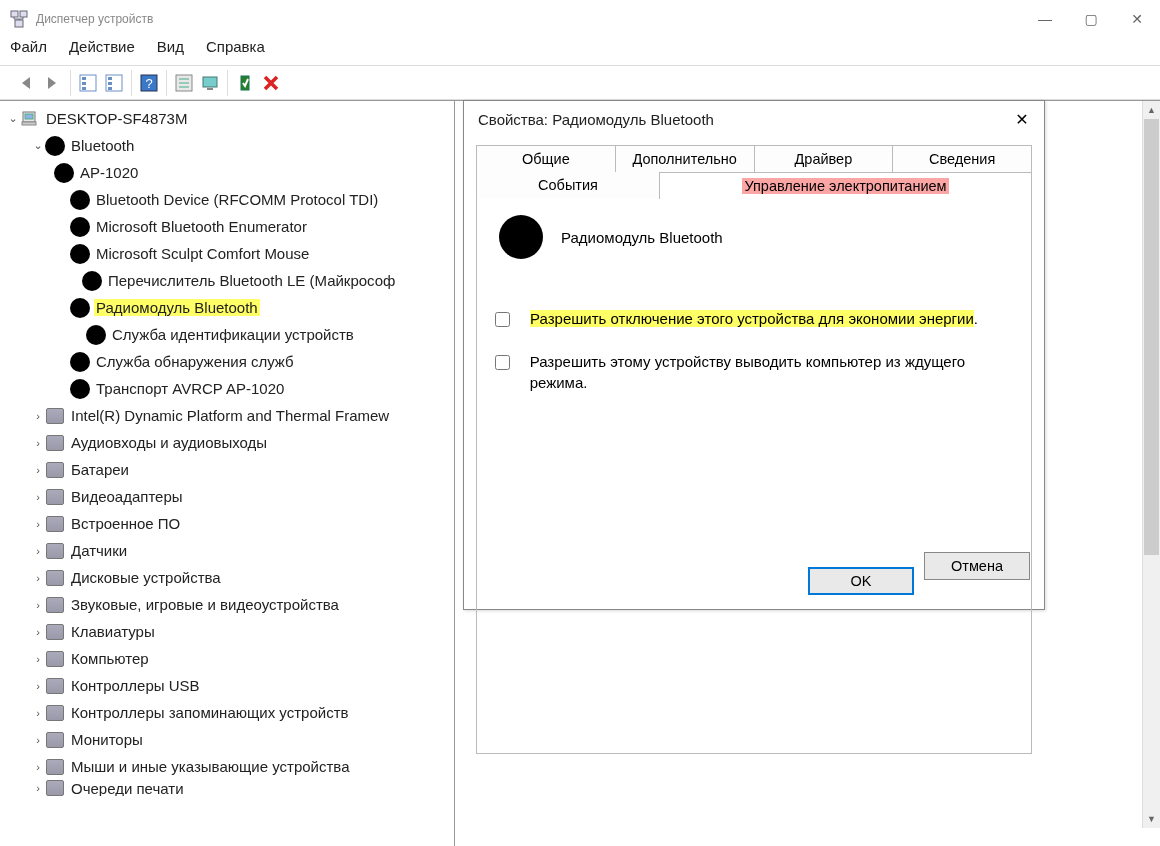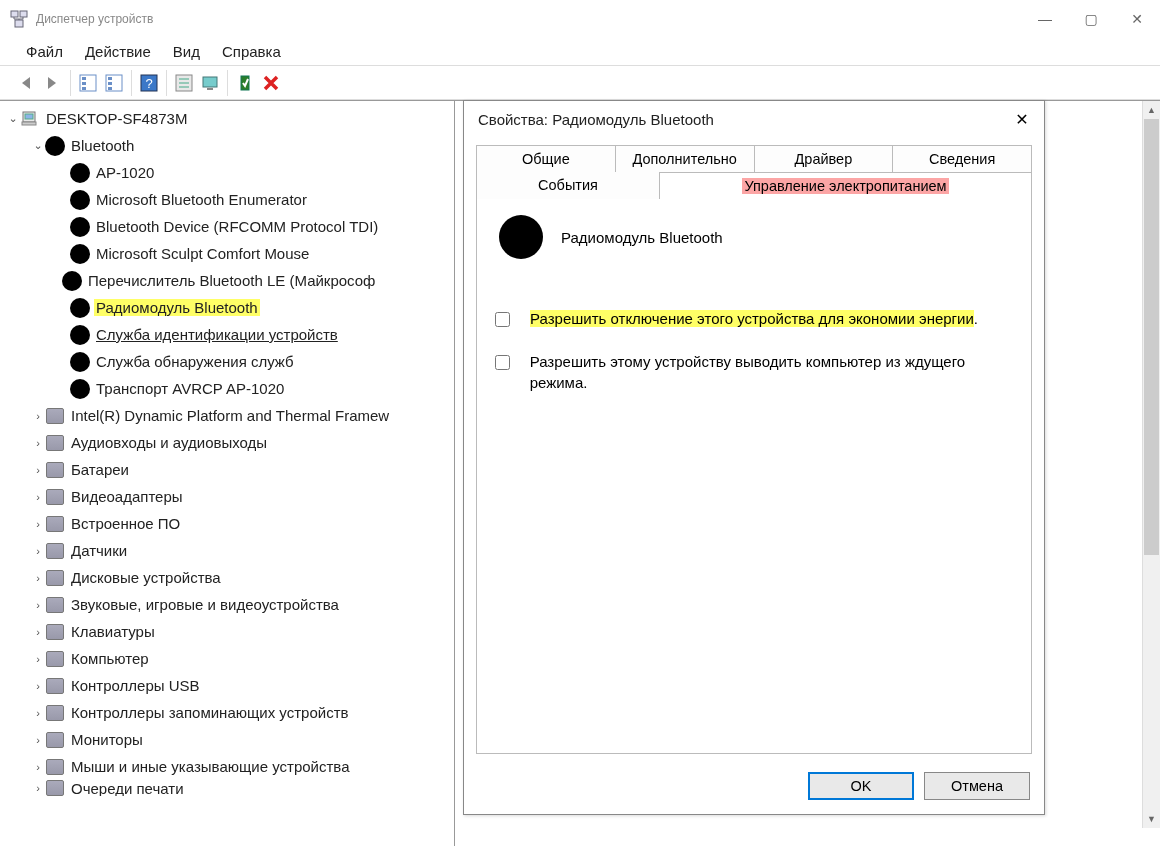--- a/index.html
+++ b/index.html
@@ -6,21 +6,21 @@
 body { width: 1160px; height: 846px; background: #fff; position: relative; overflow: hidden; font-size: 14px; }
 
 
 .main-window { position: absolute; top: 0; left: 0; right: 0; bottom: 0; }
 .titlebar { height: 38px; display: flex; align-items: center; padding-left: 10px; color: #888; }
 .titlebar-icon { width: 18px; height: 18px; margin-right: 8px; }
 .titlebar-text { font-size: 12px; }
 .window-controls { margin-left: auto; display: flex; }
 .window-controls div { width: 46px; height: 30px; display: flex; align-items: center; justify-content: center; color: #666; font-size: 14px; }
 
-.menubar { height: 28px; display: flex; align-items: center; padding-left: 26px; gap: 22px; border-bottom: 1px solid #ddd; }
+.menubar { height: 28px; display: flex; padding-left: 10px; gap: 22px; border-bottom: 1px solid #ddd; }
 .menubar span { font-size: 15px; color: #222; }
 
 .toolbar { height: 34px; display: flex; align-items: center; padding-left: 10px; gap: 0; border-bottom: 1px solid #ddd; }
 .toolbar-group { display: flex; align-items: center; padding: 0 6px; border-right: 1px solid #ddd; height: 26px; gap: 4px; }
 .toolbar-group:last-child { border-right: none; }
 .toolbar-btn { width: 22px; height: 22px; display: flex; align-items: center; justify-content: center; }
 
 .content-area { position: absolute; top: 100px; left: 0; right: 0; bottom: 0; display: flex; border-top: 1px solid #999; }
 .tree-panel { width: 455px; border-right: 1px solid #999; overflow: hidden; position: relative; background: #fff; }
 .right-panel { flex: 1; background: #fff; position: relative; }
@@ -31,21 +31,21 @@
 .scrollbar-btn-down { bottom: 0; }
 
 .tree { padding: 4px 0; font-size: 15px; color: #222; }
 .tree-row { display: flex; align-items: center; height: 27px; white-space: nowrap; }
 .expander { width: 14px; text-align: center; font-size: 11px; color: #555; user-select: none; }
 .node-icon { width: 20px; height: 20px; margin-right: 4px; display: inline-flex; align-items: center; justify-content: center; flex-shrink: 0; }
 .node-label { padding: 0 2px; }
 .highlight { background: #ffff66; }
 
 
-.dialog { position: absolute; left: 463px; top: 100px; width: 582px; height: 715px; background: #fff; border: 1px solid #888; box-shadow: 1px 1px 3px rgba(0,0,0,0.15); }
+.dialog { position: absolute; left: 463px; top: 100px; width: 582px; height: 510px; background: #fff; border: 1px solid #888; box-shadow: 1px 1px 3px rgba(0,0,0,0.15); }
 .dialog-titlebar { height: 36px; display: flex; align-items: center; padding-left: 14px; }
 .dialog-title { font-size: 15px; color: #222; }
 .dialog-close { margin-left: auto; width: 44px; height: 32px; display: flex; align-items: center; justify-content: center; font-size: 16px; }
 
 .tabs-area { margin: 8px 12px 0 12px; }
 .tabs-row { display: flex; }
 .tab { flex: 1; text-align: center; padding: 5px 12px; border: 1px solid #bbb; border-bottom: none; font-size: 14.5px; background: #fdfdfd; cursor: default; position: relative; }
 .tab + .tab { border-left: none; }
 .tab.active { background: #fff; z-index: 2; }
 .tab.active::after { content: ""; position: absolute; left: 0; right: 0; bottom: -1px; height: 2px; background: #fff; }
@@ -58,21 +58,21 @@
 .device-header { display: flex; align-items: center; gap: 18px; margin-bottom: 50px; margin-left: 6px; }
 .device-icon-lg { width: 44px; height: 44px; }
 .device-name { font-size: 15px; }
 
 .checkbox-row { display: flex; align-items: flex-start; gap: 20px; margin: 23px 0 8px 2px; font-size: 15px; line-height: 1.35; }
 .checkbox-row input { margin-top: 3px; width: 15px; height: 15px; }
 .checkbox-label { max-width: 500px; }
 
 .dialog-buttons { position: absolute; right: 14px; bottom: 14px; display: flex; gap: 10px; }
 .dialog-buttons button { width: 106px; height: 28px; border: 1px solid #888; background: #e9e9e9; font-size: 14.5px; }
-.dialog-buttons button.default { border: 1px solid #0078d7; box-shadow: inset 0 0 0 1px #0078d7; }
+.dialog-buttons button.default { border: 1px solid #0078d7; box-shadow: inset 0 0 0 1px #0078d7; margin-top: 15px; }
 
 
 .cat-icon { width: 18px; height: 16px; background: linear-gradient(#aab, #99a); border: 1px solid #777; border-radius: 2px; }
 
 svg { display: block; }
 </style>
 </head>
 <body>
 
 <svg width="0" height="0" style="position:absolute">
@@ -221,75 +221,75 @@
           </div>
           <div class="tree-row" style="padding-left: 31px;">
             <span class="expander">⌄</span>
             <span class="node-icon">
               <svg class="bt-icon" width="20" height="20" viewBox="0 0 20 20">
                 <use href="#bt-glyph"></use>
               </svg>
             </span>
             <span class="node-label">Bluetooth</span>
           </div>
-          <div class="tree-row" style="padding-left: 56px;">
+          <div class="tree-row" style="padding-left: 40px;">
             <span class="expander"></span>
             <span class="node-icon">
               <svg class="bt-icon" width="20" height="20" viewBox="0 0 20 20">
                 <use href="#bt-glyph"></use>
               </svg>
             </span>
             <span class="node-label">AP-1020</span>
           </div>
           <div class="tree-row" style="padding-left: 56px;">
             <span class="expander"></span>
             <span class="node-icon">
               <svg class="bt-icon" width="20" height="20" viewBox="0 0 20 20">
                 <use href="#bt-glyph"></use>
               </svg>
             </span>
+            <span class="node-label">Bluetooth Device (RFCOMM Protocol TDI)</span>
+          </div>
+          <div class="tree-row" style="padding-left: 56px;">
+            <span class="expander"></span>
+            <span class="node-icon">
+              <svg class="bt-icon" width="20" height="20" viewBox="0 0 20 20">
+                <use href="#bt-glyph"></use>
+              </svg>
+            </span>
             <span class="node-label">Microsoft Bluetooth Enumerator</span>
           </div>
           <div class="tree-row" style="padding-left: 56px;">
             <span class="expander"></span>
             <span class="node-icon">
               <svg class="bt-icon" width="20" height="20" viewBox="0 0 20 20">
                 <use href="#bt-glyph"></use>
               </svg>
             </span>
-            <span class="node-label">Bluetooth Device (RFCOMM Protocol TDI)</span>
-          </div>
-          <div class="tree-row" style="padding-left: 56px;">
-            <span class="expander"></span>
-            <span class="node-icon">
-              <svg class="bt-icon" width="20" height="20" viewBox="0 0 20 20">
-                <use href="#bt-glyph"></use>
-              </svg>
-            </span>
             <span class="node-label">Microsoft Sculpt Comfort Mouse</span>
           </div>
-          <div class="tree-row" style="padding-left: 48px;">
+          <div class="tree-row" style="padding-left: 68px;">
             <span class="expander"></span>
             <span class="node-icon">
               <svg class="bt-icon" width="20" height="20" viewBox="0 0 20 20">
                 <use href="#bt-glyph"></use>
               </svg>
             </span>
             <span class="node-label">Перечислитель Bluetooth LE (Майкрософ</span>
           </div>
           <div class="tree-row" style="padding-left: 56px;">
             <span class="expander"></span>
             <span class="node-icon">
               <svg class="bt-icon" width="20" height="20" viewBox="0 0 20 20">
                 <use href="#bt-glyph"></use>
               </svg>
             </span>
             <span class="node-label highlight">Радиомодуль Bluetooth</span>
           </div>
-          <div class="tree-row" style="padding-left: 56px; text-decoration: underline;">
+          <div class="tree-row" style="padding-left: 72px;">
             <span class="expander"></span>
             <span class="node-icon">
               <svg class="bt-icon" width="20" height="20" viewBox="0 0 20 20">
                 <use href="#bt-glyph"></use>
               </svg>
             </span>
             <span class="node-label">Служба идентификации устройств</span>
           </div>
           <div class="tree-row" style="padding-left: 56px;">
             <span class="expander"></span>

